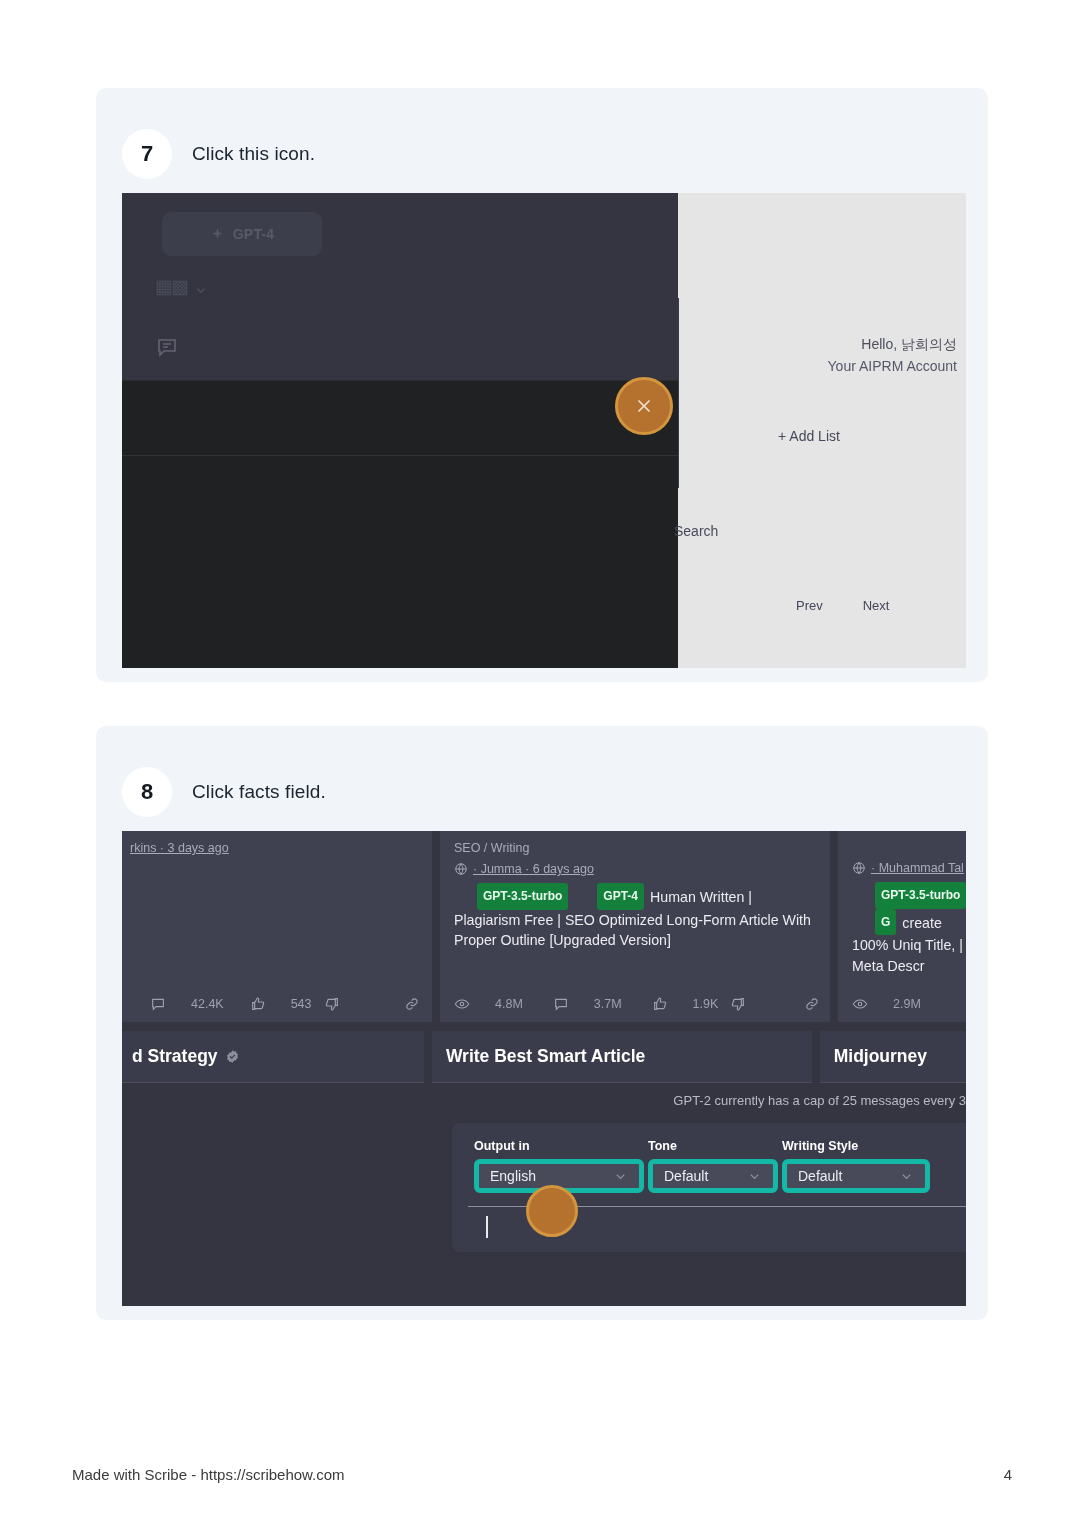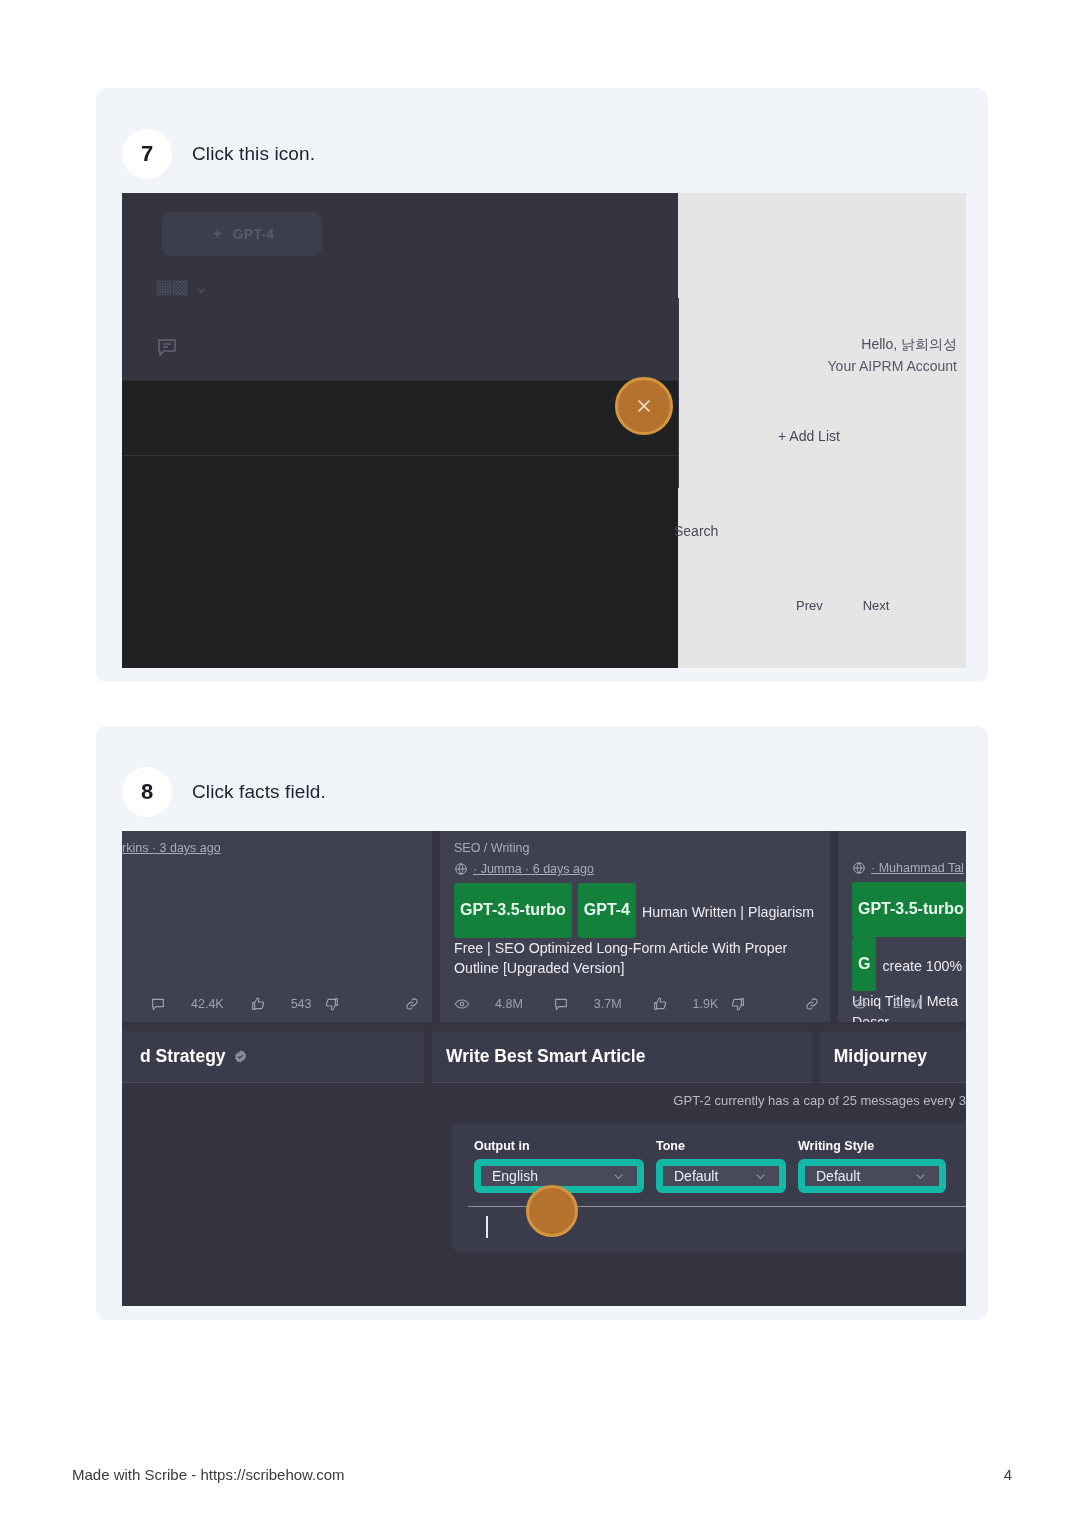--- a/index.html
+++ b/index.html
@@ -99,67 +99,68 @@
   }
 
   
   .s8-root { position:absolute; inset:0; background:#343541; }
 
   .s8-cards { position:absolute; left:0; top:0; width:100%; height:200px; display:flex; }
   .s8-card {
     background:#3f4050; height:191px; position:relative; overflow:hidden;
     padding:10px 14px 0 14px; flex:0 0 auto;
   }
-  .s8-card.c1 { width:310px; margin-left:0px; padding-left:0; }
+  .s8-card.c1 { width:310px; margin-left:0px; padding-left:8px; }
   .s8-gap { width:8px; flex:0 0 auto; }
   .s8-card.c2 { width:390px; }
   .s8-card.c3 { width:150px; }
 
   .s8-meta { font-size:12.5px; color:#a9acba; margin-bottom:7px; display:flex; align-items:center; gap:5px;}
   .s8-meta .u { text-decoration:underline; }
   .s8-body { font-size:14.2px; color:#ececf1; line-height:20.5px; }
   .tag {
     display:inline-block; background:#13803b; color:#e9fbef;
-    font-size:16px; font-weight:bold; border-radius:3px;
-    padding:17px 6px; margin-right:6px; vertical-align:2px;
+    font-size:12px; font-weight:bold; border-radius:3px;
+    padding:3px 6px; margin-right:6px; vertical-align:2px;
     white-space:nowrap;
+    margin-left:23px;
   }
   .s8-stats {
     position:absolute; left:14px; bottom:10px; right:10px;
     display:flex; align-items:center; gap:26px;
     font-size:12.5px; color:#9ea1b0;
   }
   .s8-card.c1 .s8-stats { left:28px; }
   .stat { display:flex; align-items:center; gap:25px; }
   .stat svg { width:16px; height:16px; }
 
   .s8-titles { position:absolute; left:0; top:200px; width:100%; height:52px; display:flex; }
   .s8-title-cell {
     background:#3b3c4b; height:52px; display:flex; align-items:center;
     font-size:17.5px; font-weight:bold; color:#ffffff; white-space:nowrap; overflow:hidden;
     border-bottom:1px solid #4a4c5c;
   }
-  .s8-title-cell.t1 { width:310px; padding-left:18px; }
+  .s8-title-cell.t1 { width:310px; padding-left:10px; }
   .s8-title-cell.t2 { width:390px; padding-left:14px; }
   .s8-title-cell.t3 { width:150px; padding-left:14px; }
   .verified { display:inline-block; margin-left:7px; width:15px; height:15px; vertical-align:-2px; }
 
   .s8-lower { position:absolute; left:0; top:252px; width:100%; bottom:0; background:#343541; }
   .s8-cap {
     position:absolute; right:0px; top:10px; font-size:13px; color:#b8bbc6; white-space:nowrap;
   }
   .s8-panel {
     position:absolute; left:330px; top:40px; width:560px;
     background:#3b3c4b; border-radius:8px 0 0 8px; padding:16px 0 0 22px;
   }
-  .s8-selects { display:flex; gap:12px; }
+  .s8-selects { display:flex; gap:4px; }
   .sel-group { display:flex; flex-direction:column; gap:6px; }
   .sel-label { font-size:12.5px; font-weight:bold; color:#ffffff; }
   .sel-box {
-    background:#484a5a; border:7px solid #14b8a6; border-radius:6px;
+    background:#484a5a; border:5px solid #14b8a6; border-radius:6px;
     height:34px; display:flex; align-items:center; justify-content:space-between;
     padding:0 11px; font-size:14px; color:#eceef3;
   }
   .sel-box.w1 { width:170px; }
   .sel-box.w2 { width:130px; }
   .sel-box.w3 { width:148px; }
   .chev { opacity:.55; }
   .s8-input {
     margin-top:13px; margin-left:-6px; width:100%;
     border-top:1px solid #8e90a0; height:46px; position:relative;

